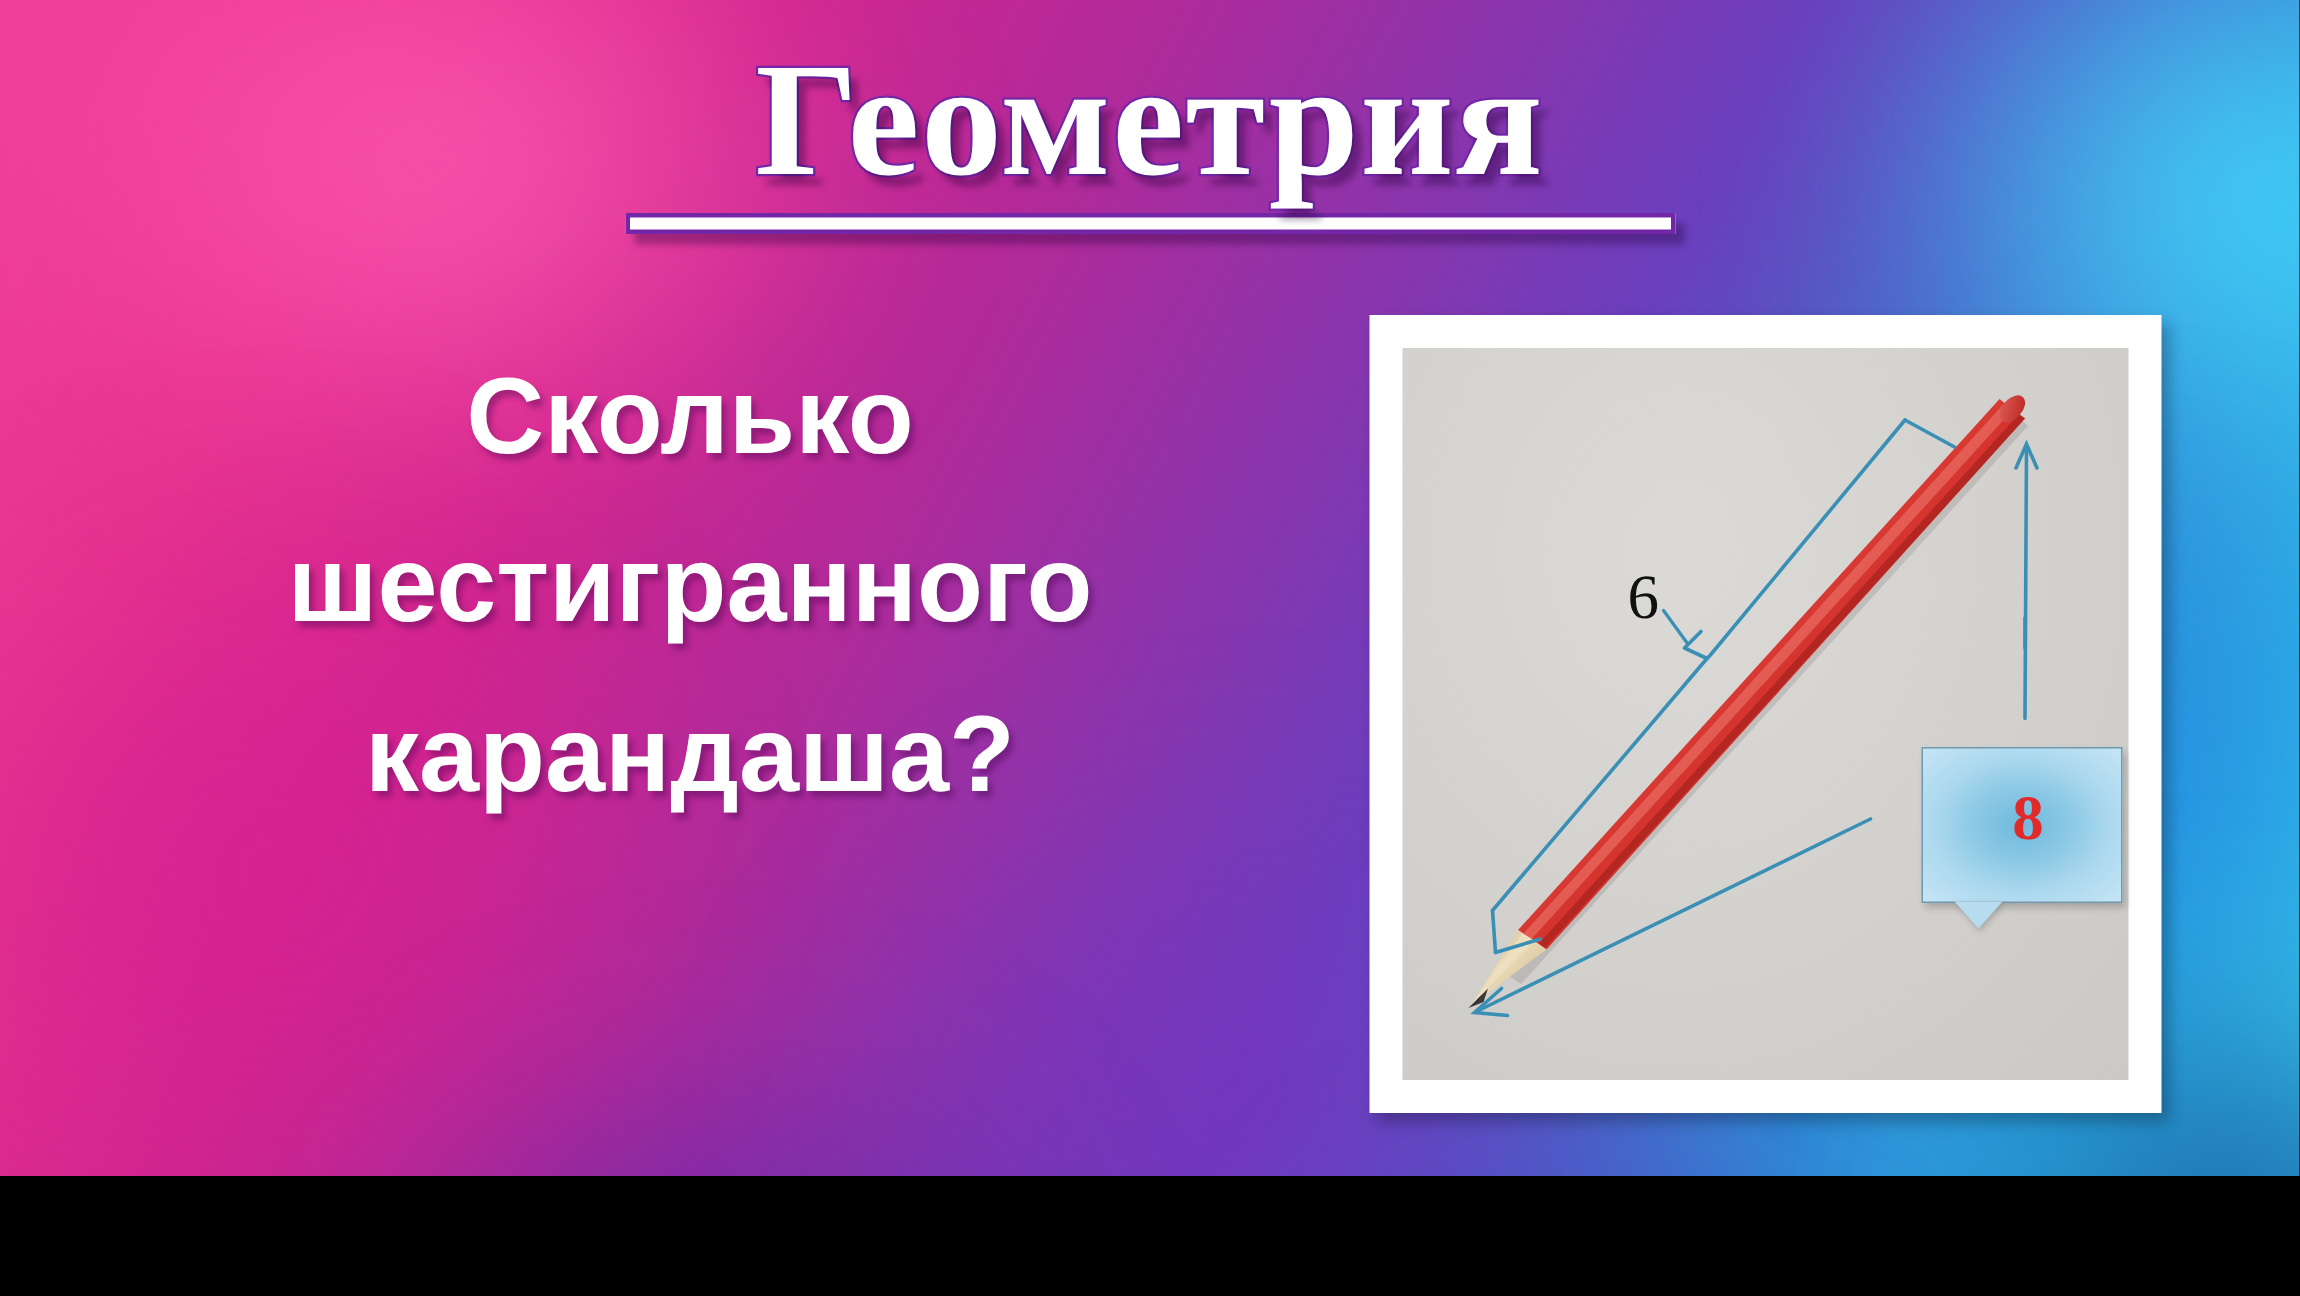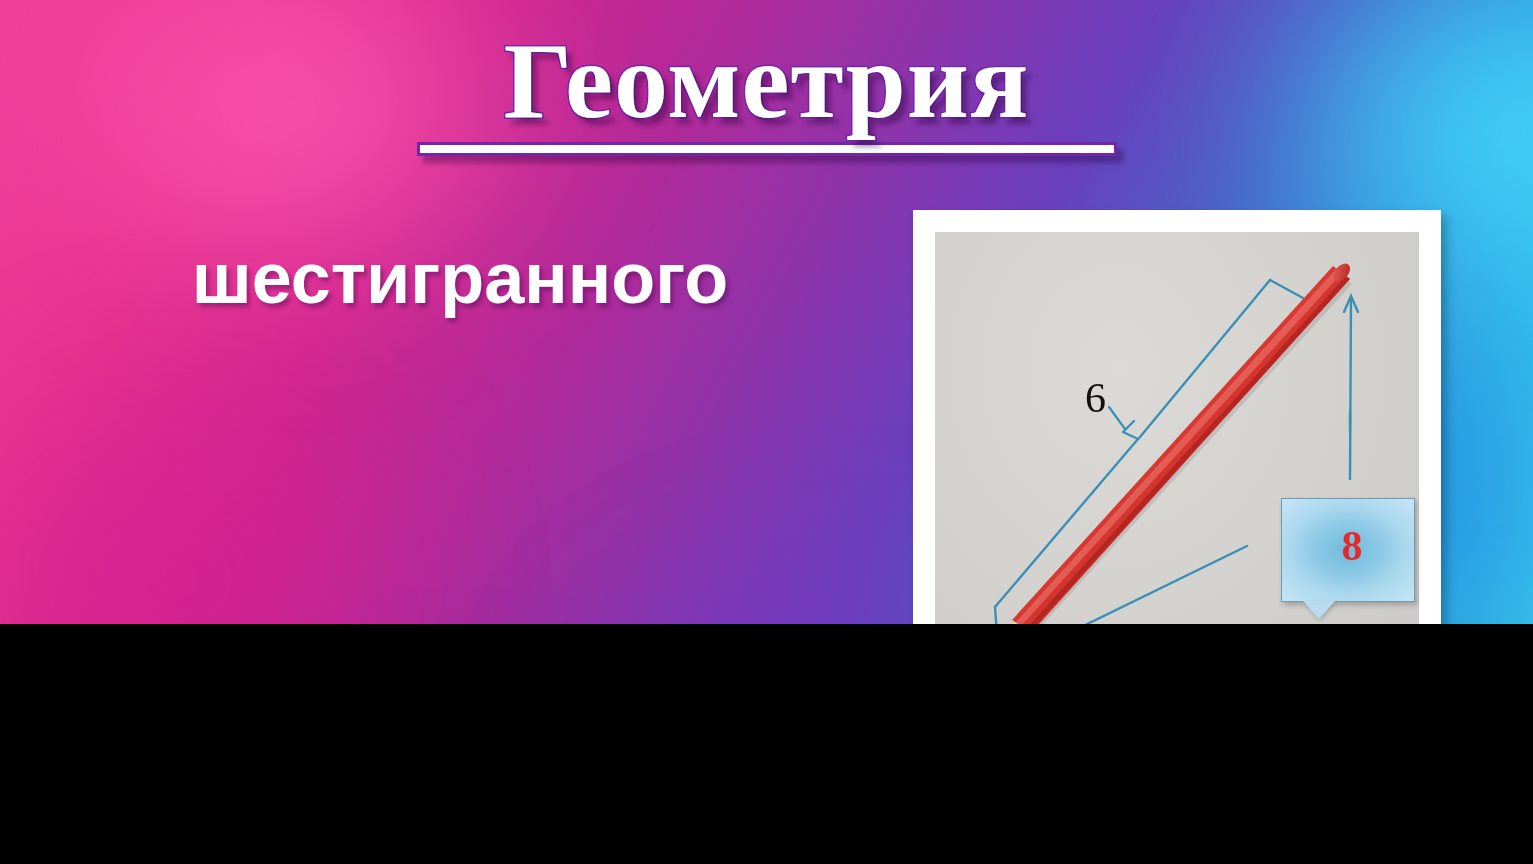--- a/index.html
+++ b/index.html
@@ -3,21 +3,21 @@
 <meta charset="utf-8">
 <style>
   html, body {
     margin: 0;
     padding: 0;
     background: #000;
   }
   #slide {
     position: relative;
     width: 1533px;
-    height: 624px;
+    height: 784px;
     overflow: hidden;
     font-family: "Liberation Sans", sans-serif;
   }
 
   
   .bg-base {
     position: absolute;
     inset: 0;
     background:
       linear-gradient(118deg,
@@ -197,21 +197,23 @@
   <div class="bg-blob blob-f"></div>
   <div class="bg-blob blob-g"></div>
   <div class="bg-blob blob-h"></div>
 
   <div id="title-block">
     <div id="page-title">Геометрия</div>
     <div id="title-underline"></div>
   </div>
 
   <div id="question-block">
+    <div class="question-line">Сколько</div>
     <div class="question-line">шестигранного</div>
+    <div class="question-line">карандаша?</div>
   </div>
 
   <div id="photo-frame">
     <div id="photo-canvas">
       <svg id="photo-svg" viewBox="0 0 484 488" preserveAspectRatio="none">
         <defs>
           <linearGradient id="pencilBody" x1="0" y1="0" x2="1" y2="1">
             <stop offset="0%" stop-color="#b3231f"></stop>
             <stop offset="16%" stop-color="#d13630"></stop>
             <stop offset="34%" stop-color="#e5554c"></stop>

